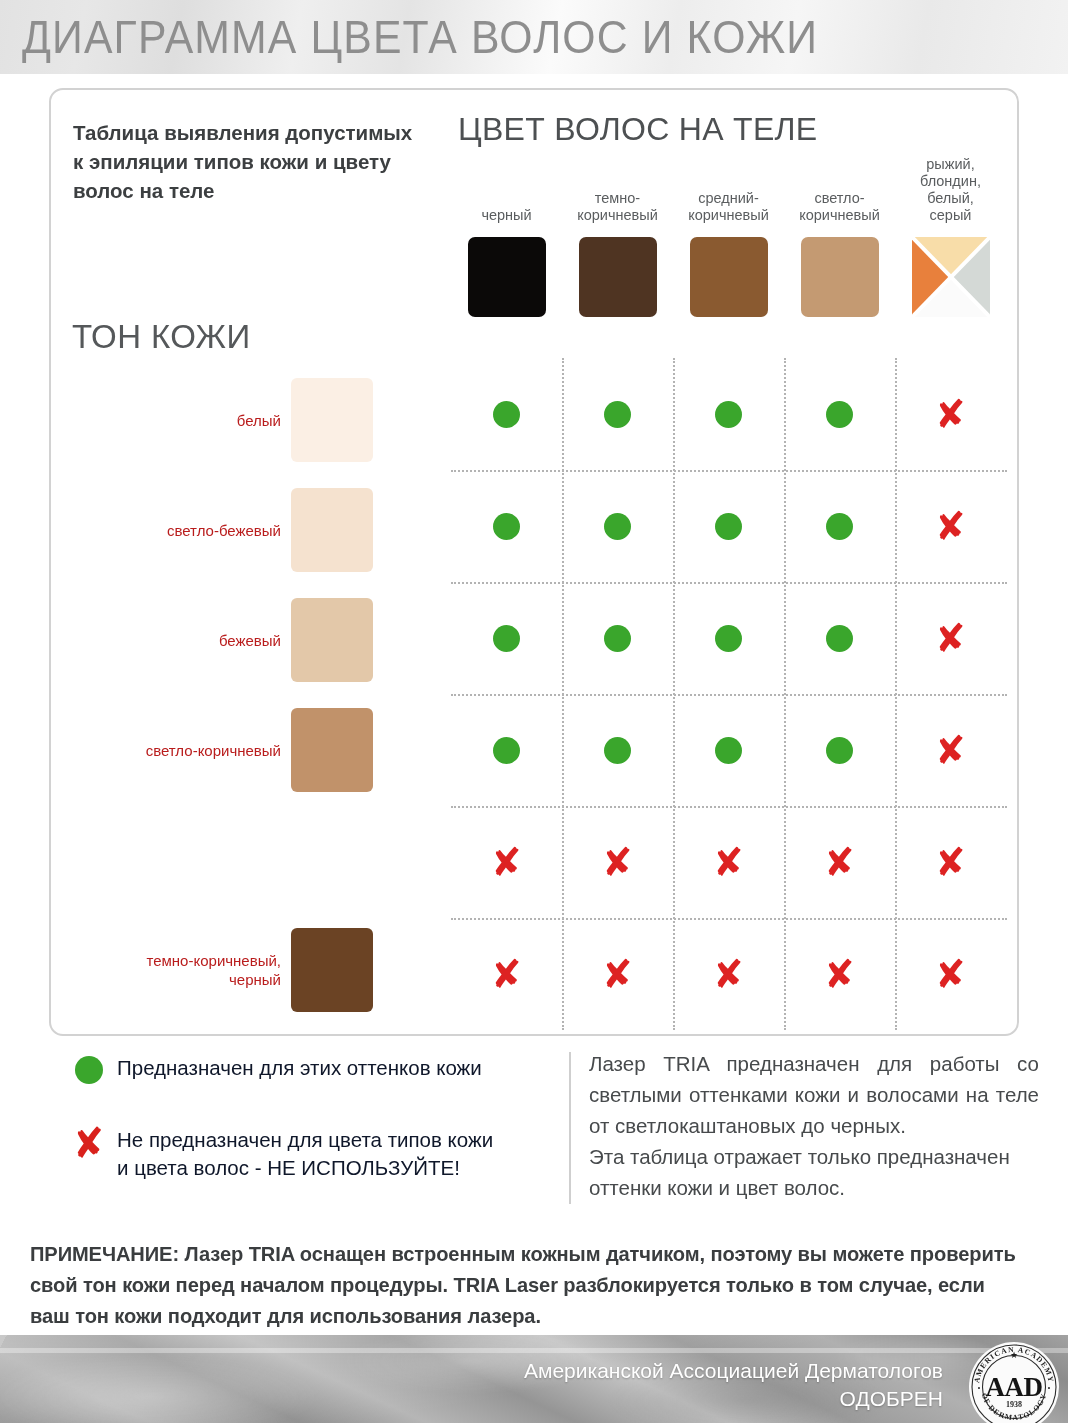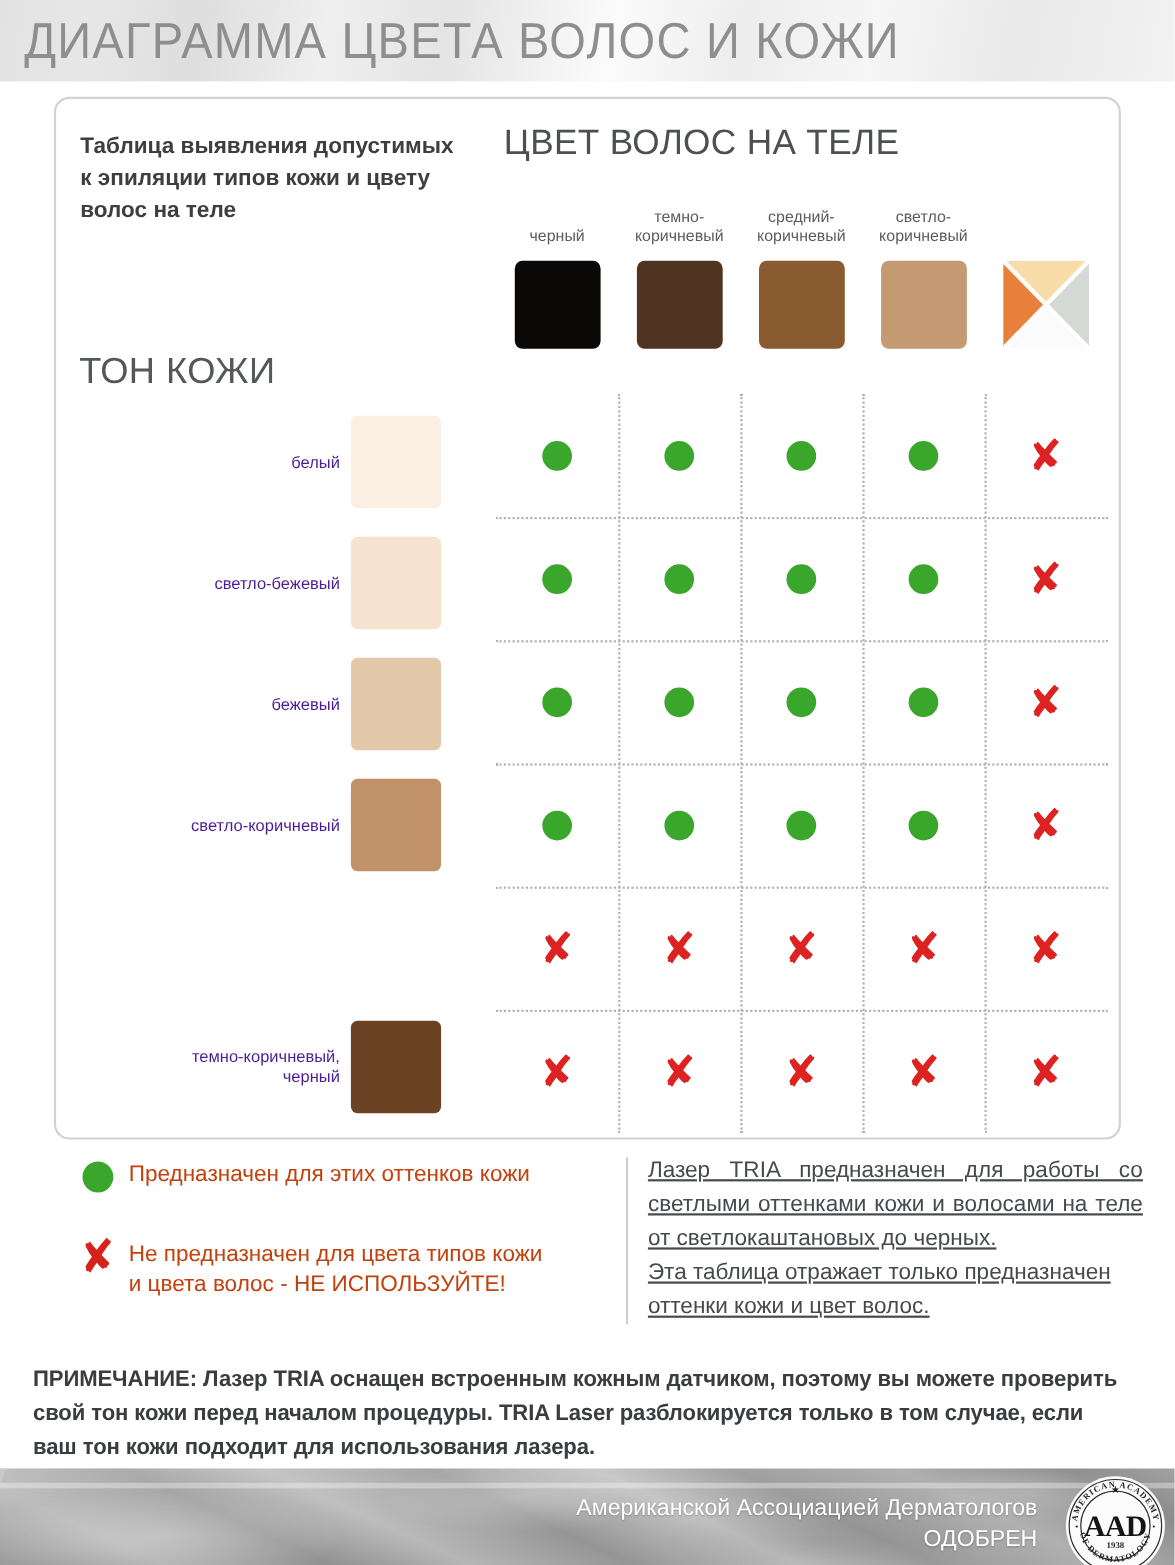--- a/index.html
+++ b/index.html
@@ -150,26 +150,26 @@
   }
   .skin-row {
     position: absolute;
     left: 0;
     width: 400px;
     height: 110px;
     display: flex;
     align-items: center;
   }
   .skin-row-label {
-    width: 268px;
+    width: 240px;
     padding-right: 10px;
     text-align: right;
     font-size: 15px;
     line-height: 19px;
-    color: #4c1d95;
+    color: #b91c1c;
   }
   .skin-swatch {
     width: 82px;
     height: 84px;
     border-radius: 6px;
   }
 
   
   .matrix {
     position: absolute;
@@ -250,37 +250,36 @@
     background: #3aa62c;
   }
   .legend-x {
     font-size: 40px; line-height: 30px;
     font-weight: bold; color: #d9211c;
     transform: rotate(-6deg);
   }
   .legend-text {
     font-size: 20.5px;
     line-height: 28px;
-    color: #c2410c;
+    color: #0f172a;
   }
   .legend-divider {
     position: absolute;
     left: 520px; top: 4px;
     width: 0; height: 152px;
     border-left: 2px solid #cfcfcf;
   }
   .legend-right {
     position: absolute;
     left: 540px; top: 0;
     width: 450px;
     font-size: 20.5px;
     line-height: 31px;
     color: #474a4c;
     text-align: justify;
-    text-decoration: underline;
   }
   .legend-right p { margin: 0; }
   .legend-right p.nojust { text-align: left; }
 
   
   .note {
     position: absolute;
     left: 30px;
     top: 1238px;
     width: 1010px;
@@ -381,20 +380,21 @@
             <div class="swatch" style="background: rgb(138, 90, 48);"></div>
           </div>
         </div>
         <div class="hair-col" style="left: 333px;">
           <div class="hair-col-label" style="margin-top: 38px;">светло-<br>коричневый</div>
           <div class="hair-col-swatchwrap">
             <div class="swatch" style="background: rgb(196, 154, 114);"></div>
           </div>
         </div>
         <div class="hair-col" style="left: 444px;">
+          <div class="hair-col-label" style="margin-top: 4px;">рыжий,<br>блондин,<br>белый,<br>серый</div>
           <div class="hair-col-swatchwrap">
             <div class="swatch-quad">
               <svg width="78" height="80" viewBox="0 0 78 80">
                 <polygon points="0,0 39,40 0,80" fill="#e8803c"></polygon>
                 <polygon points="0,0 78,0 39,40" fill="#f8dda9"></polygon>
                 <polygon points="78,0 78,80 39,40" fill="#d4d9d6"></polygon>
                 <polygon points="0,80 39,40 78,80" fill="#fbfbfb"></polygon>
                 <g stroke="#ffffff" stroke-width="4">
                   <line x1="0" y1="0" x2="78" y2="80"></line>
                   <line x1="78" y1="0" x2="0" y2="80"></line>

